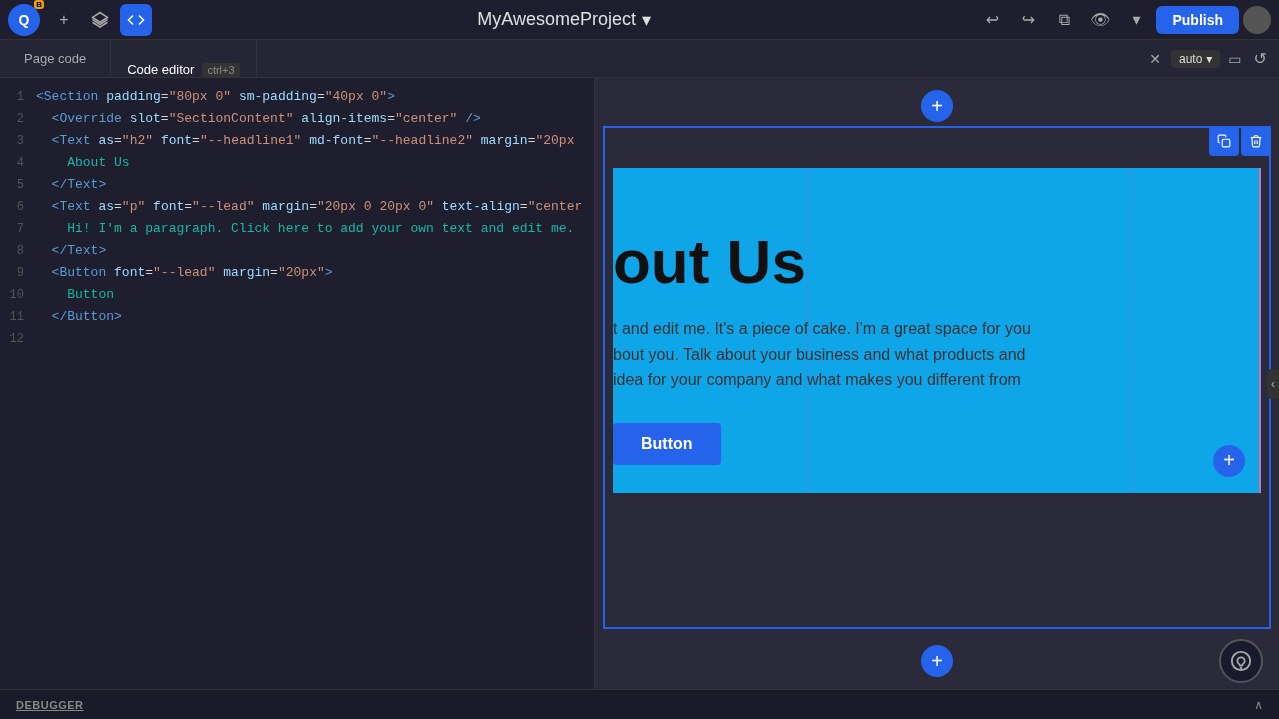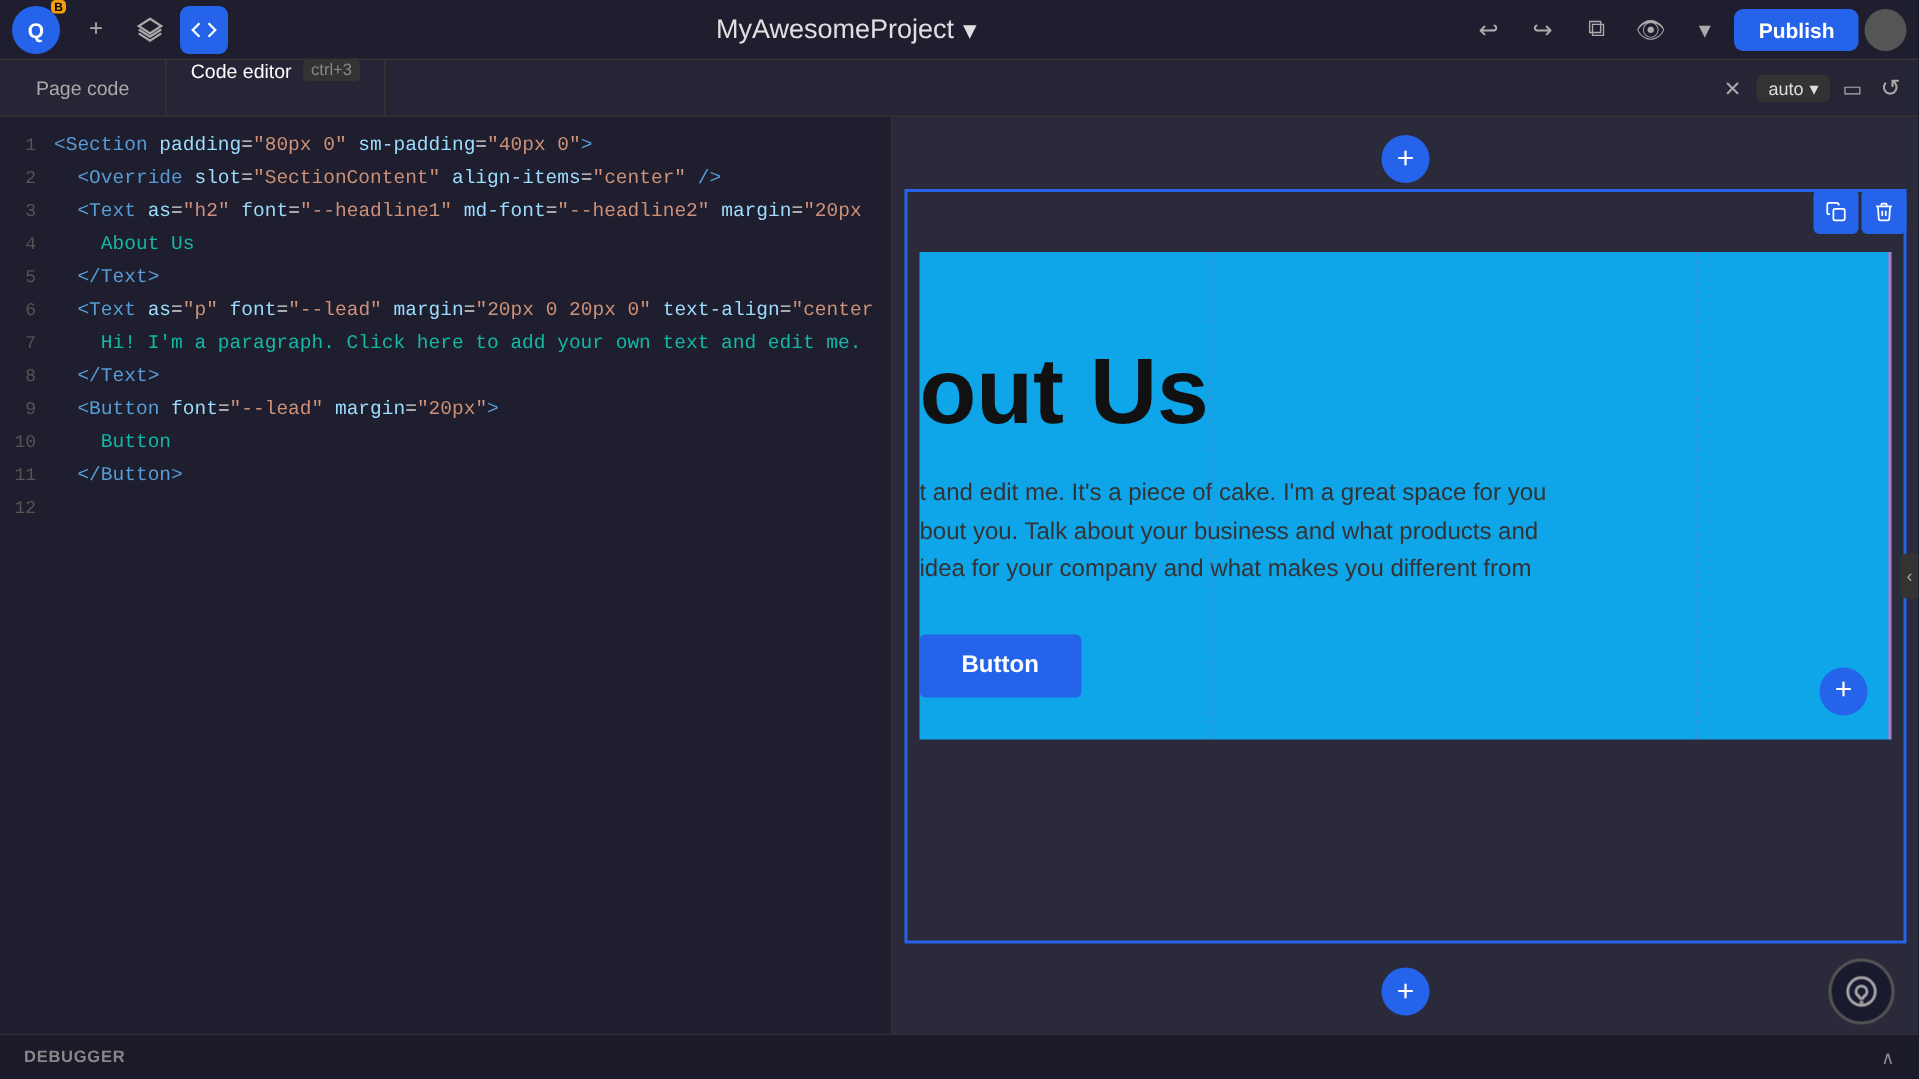--- a/index.html
+++ b/index.html
@@ -91,21 +91,21 @@
       height: 100%;
       border-right: 1px solid #333;
     }
     .tab-label {
       font-size: 13px;
       color: #aaa;
       cursor: pointer;
       padding: 0 8px;
     }
     .code-editor-tab {
-      display: flex; align-items: flex-start; gap: 8px;
+      display: flex; align-items: flex-end; gap: 8px;
       padding: 0 16px;
       height: 100%;
       border-right: 1px solid #333;
     }
     .code-editor-tab .tab-name {
       font-size: 13px; color: #fff;
     }
     .code-editor-tab .shortcut {
       font-size: 11px; color: #888;
       background: #333;
@@ -293,20 +293,21 @@
       display: flex;
       align-items: center;
       padding: 0 16px;
       gap: 8px;
     }
     .debugger-label {
       font-size: 11px;
       color: #888;
       font-weight: 600;
       letter-spacing: 0.5px;
+      text-decoration: underline;
     }
     .debugger-chevron {
       margin-left: auto;
       color: #888;
       font-size: 12px;
       cursor: pointer;
     }
 
     
     .right-sidebar-toggle {

